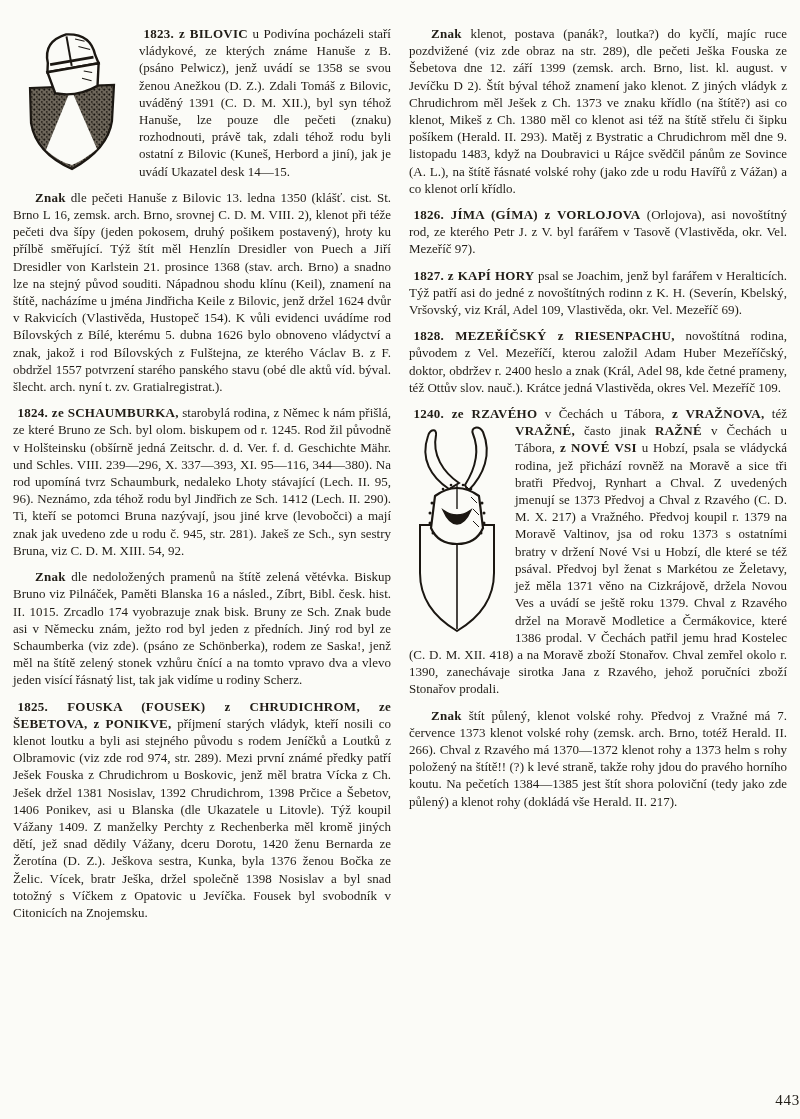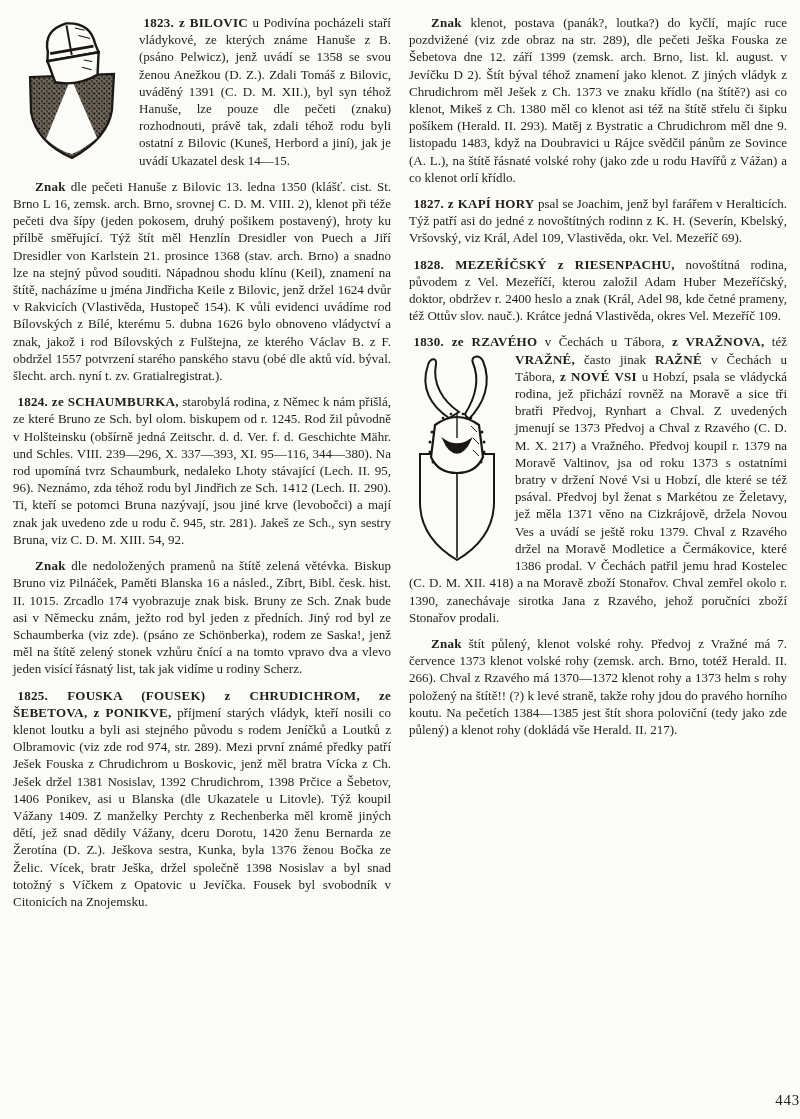--- a/index.html
+++ b/index.html
@@ -2,21 +2,21 @@
 <html lang="cs"><head>
 <meta charset="utf-8">
 <style>
   html,body{margin:0;padding:0;}
   body{
     width:800px;height:1119px;overflow:hidden;position:relative;
     background:#fbfbf7;color:#211d17;
     font-family:"Liberation Serif","DejaVu Serif",serif;
     font-size:13px;line-height:17.2px;
   }
-  .page{position:absolute;inset:0;padding:14px 13px 0 13px;box-sizing:border-box;}
+  .page{position:absolute;inset:0;padding:14px 13px 0 13px;box-sizing:border-box;margin-top:11px;}
   .cols{display:flex;gap:18px;}
   .col{width:378px;text-align:justify;}
   p{margin:0 0 9px 0;}
   p.entry{text-indent:0.35em;}
   p.znak{text-indent:1.7em;}
   b{font-weight:bold;letter-spacing:0.02em;}
   .coa{float:left;margin:3px 10px 2px 0;}
   .coa svg{display:block;}
   .coa-1823{shape-margin:6px;}
   .pagenum{
@@ -61,28 +61,29 @@
       <p class="znak"><b>Znak</b><span> dle nedoložených pramenů na štítě zelená větévka. Biskup Bruno viz Pilnáček, Paměti Blanska 16 a násled., Zíbrt, Bibl. česk. hist. II. 1015. Zrcadlo 174 vyobrazuje znak bisk. Bruny ze Sch. Znak bude asi v Německu znám, ježto rod byl jeden z předních. Jiný rod byl ze Schaumberka (viz zde). (psáno ze Schönberka), rodem ze Saska!, jenž měl na štítě zelený stonek vzhůru čnící a na tomto vpravo dva a vlevo jeden visící řásnatý list, tak jak vidíme u rodiny Scherz.</span></p>
 
       <p class="entry"><b>1825. FOUSKA (FOUSEK) z CHRUDICHROM, ze ŠEBETOVA, z PONIKVE,</b><span> příjmení starých vládyk, kteří nosili co klenot loutku a byli asi stejného původu s rodem Jeníčků a Loutků z Olbramovic (viz zde rod 974, str. 289). Mezi první známé předky patří Ješek Fouska z Chrudichrom u Boskovic, jenž měl bratra Vícka z Ch. Ješek držel 1381 Nosislav, 1392 Chrudichrom, 1398 Prčice a Šebetov, 1406 Ponikev, asi u Blanska (dle Ukazatele u Litovle). Týž koupil Vážany 1409. Z manželky Perchty z Rechenberka měl kromě jiných dětí, jež snad dědily Vážany, dceru Dorotu, 1420 ženu Bernarda ze Žerotína (D. Z.). Ješkova sestra, Kunka, byla 1376 ženou Bočka ze Želic. Vícek, bratr Ješka, držel společně 1398 Nosislav a byl snad totožný s Víčkem z Opatovic u Jevíčka. Fousek byl svobodník v Citonicích na Znojemsku.</span></p>
 
     </div>
 
     <div class="col">
 
       <p class="znak"><b>Znak</b><span> klenot, postava (panák?, loutka?) do kyčlí, majíc ruce pozdvižené (viz zde obraz na str. 289), dle pečeti Ješka Fouska ze Šebetova dne 12. září 1399 (zemsk. arch. Brno, list. kl. august. v Jevíčku D 2). Štít býval téhož znamení jako klenot. Z jiných vládyk z Chrudichrom měl Ješek z Ch. 1373 ve znaku křídlo (na štítě?) asi co klenot, Mikeš z Ch. 1380 měl co klenot asi též na štítě střelu či šipku pošíkem (Herald. II. 293). Matěj z Bystratic a Chrudichrom měl dne 9. listopadu 1483, když na Doubravici u Rájce svědčil pánům ze Sovince (A. L.), na štítě řásnaté volské rohy (jako zde u rodu Havířů z Vážan) a co klenot orlí křídlo.</span></p>
 
+      <p class="entry"><b>1826. JÍMA (GÍMA) z VORLOJOVA</b><span> (Orlojova), asi novoštítný rod, ze kterého Petr J. z V. byl farářem v Tasově (Vlastivěda, okr. Vel. Mezeříč 97).</span></p>
 
       <p class="entry"><b>1827. z KAPÍ HORY</b><span> psal se Joachim, jenž byl farářem v Heralticích. Týž patří asi do jedné z novoštítných rodinn z K. H. (Severín, Kbelský, Vršovský, viz Král, Adel 109, Vlastivěda, okr. Vel. Mezeříč 69).</span></p>
 
 
       <p class="entry"><b>1828. MEZEŘÍČSKÝ z RIESENPACHU,</b><span> novoštítná rodina, původem z Vel. Mezeříčí, kterou založil Adam Huber Mezeříčský, doktor, obdržev r. 2400 heslo a znak (Král, Adel 98, kde četné prameny, též Ottův slov. nauč.). Krátce jedná Vlastivěda, okres Vel. Mezeříč 109.</span></p>
 
 
-      <p class="entry"><b>1830. ze RZAVÉHO</b><span> v Čechách u Tábora, </span><b>z VRAŽNOVA,</b><span class="coa">
+      <p class="entry"><b>1240. ze RZAVÉHO</b><span> v Čechách u Tábora, </span><b>z VRAŽNOVA,</b><span class="coa">
             <svg width="96" height="212" viewBox="0 0 96 212" xmlns="http://www.w3.org/2000/svg">
           <path d="M11,100 L85,100 L85,148 Q85,184 48,206 Q11,184 11,148 Z" fill="#fbfbf7" stroke="#1b1712" stroke-width="2"></path>
           <line x1="48" y1="100" x2="48" y2="204" stroke="#1b1712" stroke-width="1.6"></line>
           <g fill="#fbfbf7" stroke="#1b1712" stroke-width="2">
             <path d="M40,64 C22,52 11,34 19,11 C21,4 28,3 27,10 C23,30 34,47 50,58 Z"></path>
             <path d="M56,60 C66,44 71,26 64,9 C61,2 70,0 74,7 C83,29 75,50 59,66 Z"></path>
           </g>
           <g stroke="#1b1712" fill="#fbfbf7">
             <path d="M26,71 Q48,55 70,71 L74,103 Q67,119 48,119 Q29,119 22,103 Z" stroke-width="2.2"></path>
             <path d="M34,85 Q48,95 62,85 Q56,99 48,99 Q40,99 34,85 Z" stroke-width="1.4" fill="#1b1712"></path>

